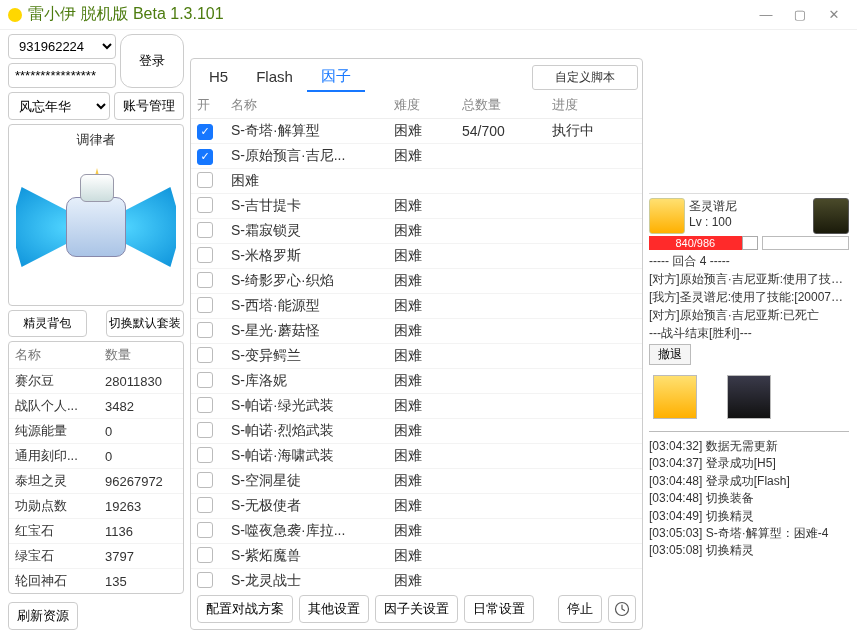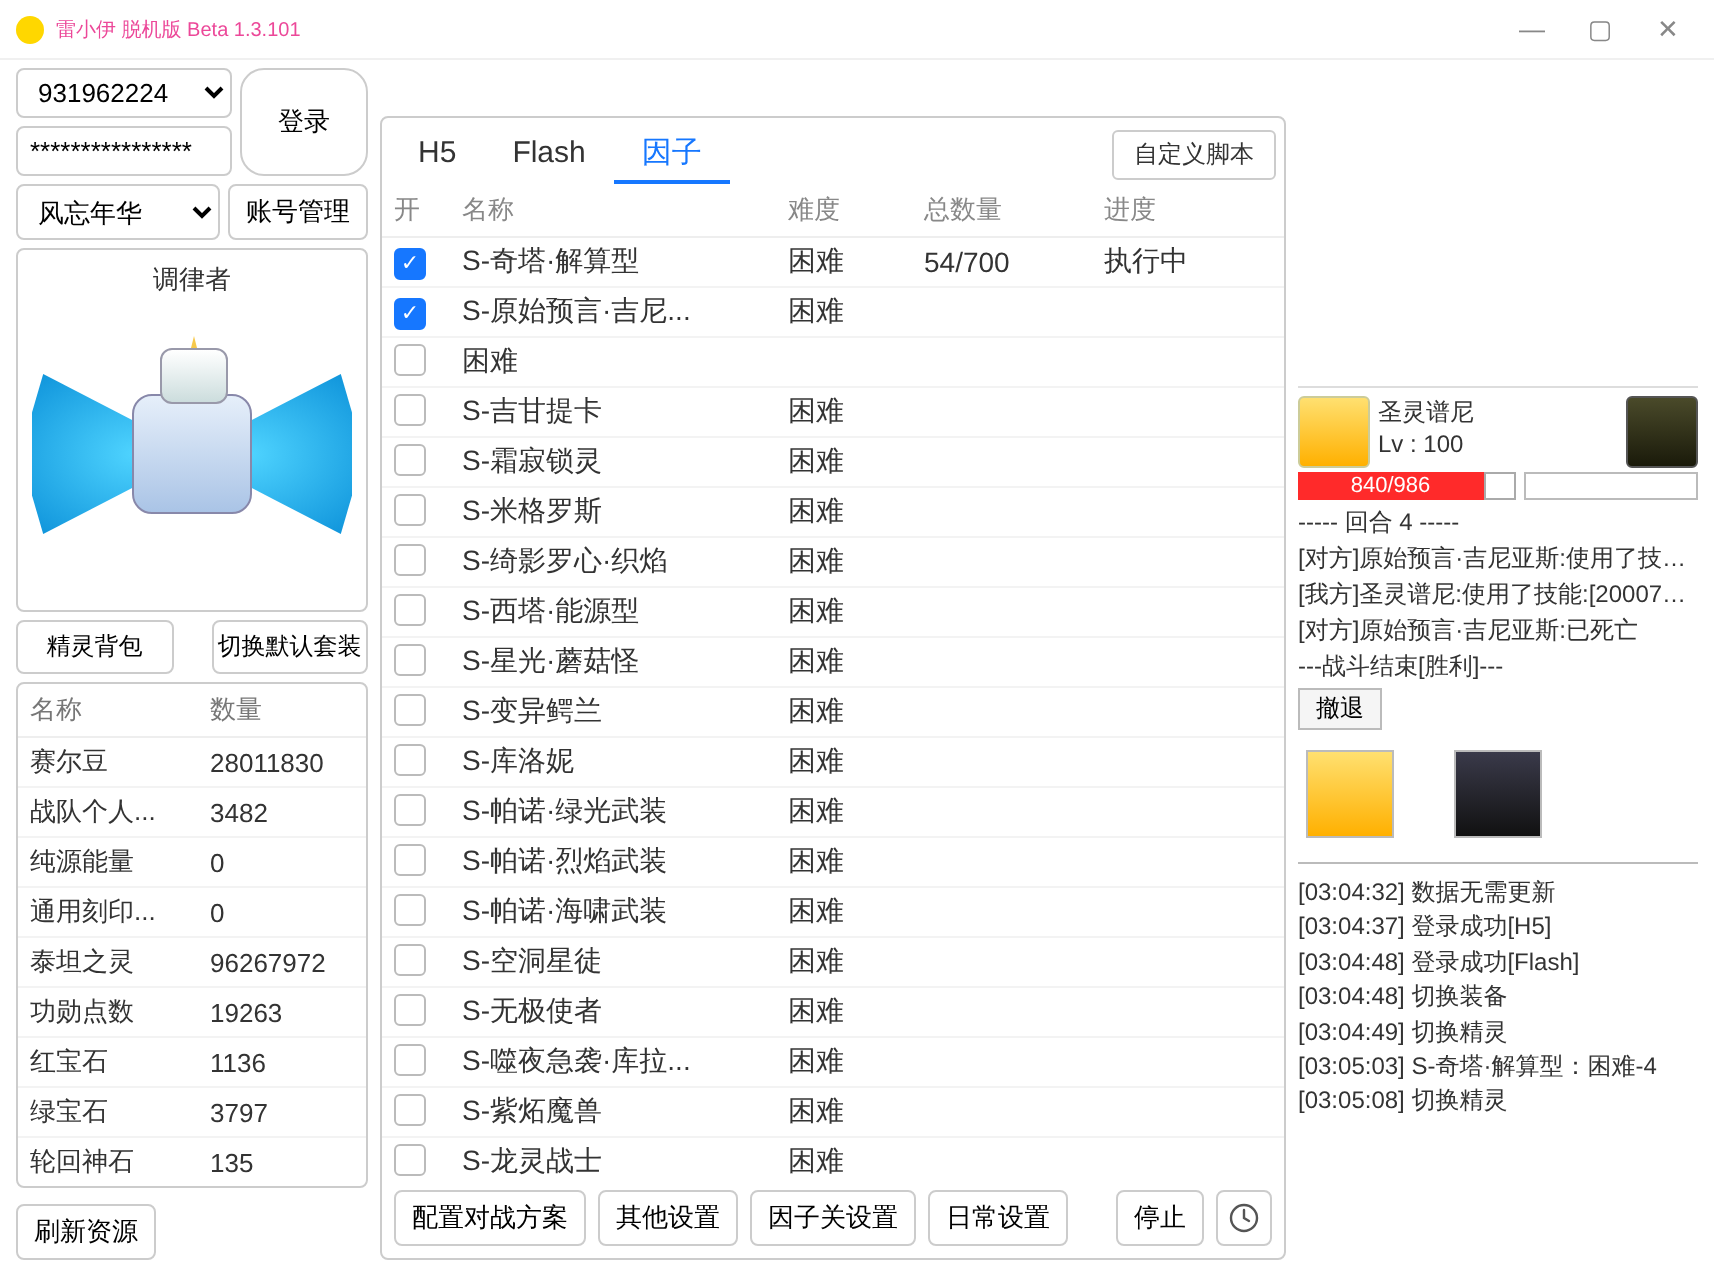--- a/index.html
+++ b/index.html
@@ -1,21 +1,21 @@
 <!DOCTYPE html>
 <html><head>
 <meta charset="utf-8">
 <style>
 * { box-sizing: border-box; margin: 0; padding: 0; font-family: "Microsoft YaHei", sans-serif; }
 body { background: #fff; font-size: 13px; color: #333; width: 857px; height: 637px; overflow: hidden; position: relative; }
 
 
 .titlebar { height: 30px; display: flex; align-items: center; padding: 0 8px; border-bottom: 1px solid #f0f0f0; }
 .titlebar .appicon { width: 14px; height: 14px; border-radius: 50%; background: #ffd700; margin-right: 6px; }
-.titlebar .apptitle { flex: 1; font-size: 10px; color: #ec4899; }
+.titlebar .apptitle { flex: 1; font-size: 16px; color: #4d7c0f; }
 .winbtns { display: flex; gap: 20px; padding-right: 8px; }
 .winbtn { width: 14px; height: 14px; cursor: pointer; color: #888; font-size: 13px; line-height: 14px; text-align: center; }
 
 
 .main { display: flex; height: 600px; padding: 4px 8px 0 8px; gap: 6px; }
 
 
 .left { width: 176px; display: flex; flex-direction: column; gap: 4px; }
 .loginrow { display: flex; gap: 4px; }
 .inp { border: 1px solid #ccc; border-radius: 4px; padding: 4px 6px; font-size: 13px; width: 100%; }
@@ -46,21 +46,21 @@
 .restable th { text-align:left; padding:4px 6px; color:#777; font-weight:normal; border-bottom:1px solid #eee; }
 .restable td { padding:3px 6px; border-bottom:1px solid #f3f3f3; }
 .refreshbtn { margin-top:4px; }
 
 
 .middle { flex:1; border:1px solid #ccc; border-radius:4px; display:flex; flex-direction:column; min-width:0;margin-top:24px; }
 .tabsrow { display:flex; align-items:center; padding:4px 4px 0 4px; }
 .tab { padding:4px 14px; font-size:15px; cursor:pointer; border-bottom:2px solid transparent; }
 .tab.active { color:#1677ff; border-bottom-color:#1677ff; }
 .tabsrow .spacer { flex:1; }
-.cscript { font-size:12px; border:1px solid #ccc; border-radius:3px; padding:3px 10px; cursor:pointer; }
+.cscript { font-size:12px; border:1px solid #ccc; border-radius:3px; padding:3px 22px; cursor:pointer; }
 
 .listhead { display:flex; padding:4px 6px; color:#888; font-size:13px; border-bottom:1px solid #eee; }
 .c-on { width:34px; }
 .c-nm { flex:1.4; }
 .c-df { width:68px; }
 .c-qt { width:90px; }
 .c-pg { width:84px; }
 
 .listbody { flex:1; overflow-y:auto; }
 .lrow { display:flex; align-items:center; padding:2px 6px; border-bottom:1px solid #f3f3f3; min-height:25px; font-size:14px; }

